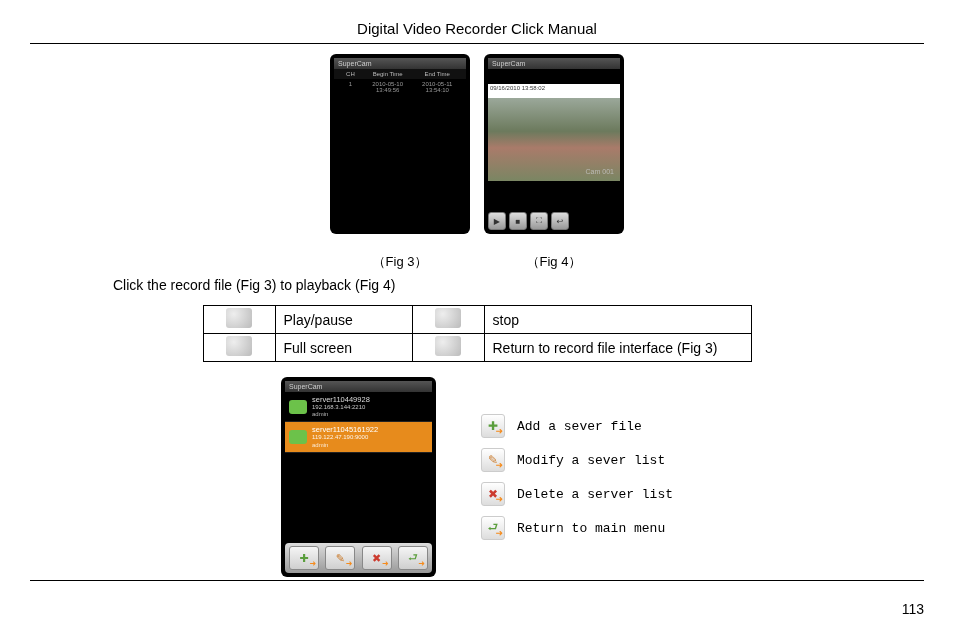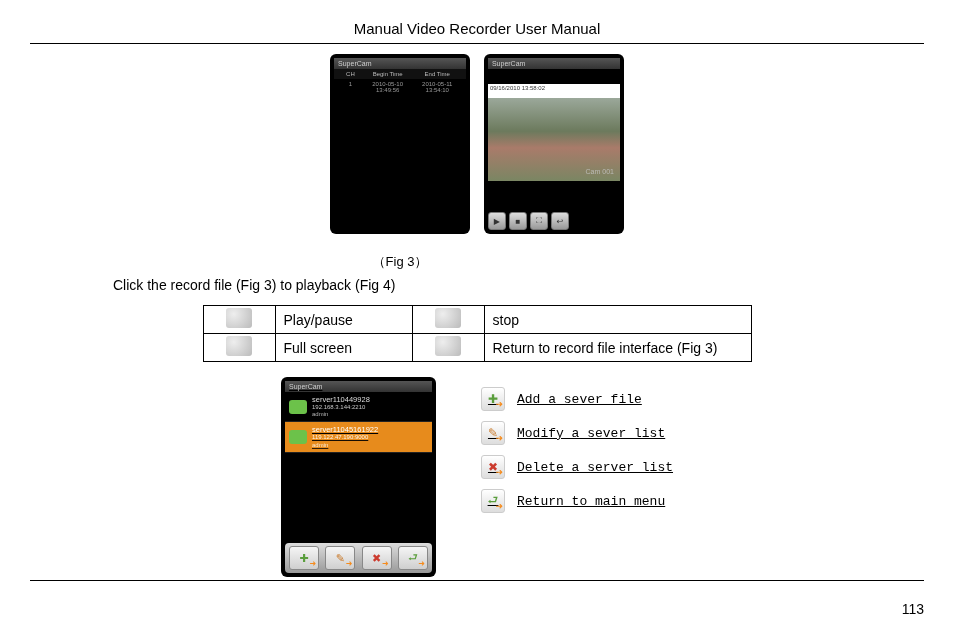--- a/index.html
+++ b/index.html
@@ -138,23 +138,23 @@
     background: radial-gradient(circle at 30% 30%, #eee, #bbb);
     border-radius: 3px;
     position:relative;
   }
   .txt-cell { width: 120px; }
   .txt-cell-wide { width: 250px; }
 
   .lower {
     display: flex;
     justify-content: center;
+    align-items: center;
     gap: 45px;
     margin-top: 5px;
-    text-decoration: underline;
   }
   .phone-server {
     width: 155px;
     height: 200px;
     background: #000;
     border-radius: 6px;
     padding: 4px;
     box-sizing: border-box;
     position: relative;
     overflow: hidden;
@@ -231,21 +231,21 @@
     width: calc(100% - 60px);
     text-align: right;
     padding-top: 20px;
     left: 30px;
   }
 </style>
 </head>
 <body>
 
 <div class="header">
-  <span>Manual Video Recorder User Manual</span>
+  <span>Digital Video Recorder Click Manual</span>
 </div>
 
 <div class="fig-row">
   <div class="phone">
     <div class="phone-frame">
       <div class="phone-titlebar">SuperCam</div>
       <div class="phone-subhead">
         <span style="flex:0.5">CH</span>
         <span>Begin Time</span>
         <span>End Time</span>
@@ -268,20 +268,21 @@
           <div class="pano-cam">Cam 001</div>
         </div>
       </div>
       <div class="player-controls">
         <div class="pc-btn">▶</div>
         <div class="pc-btn">■</div>
         <div class="pc-btn">⛶</div>
         <div class="pc-btn">↩</div>
       </div>
     </div>
+    <div class="fig-caption">（Fig 4）</div>
   </div>
 </div>
 
 <div class="instruction">Click the record file (Fig 3) to playback (Fig 4)</div>
 
 <table class="desc">
   <tbody>
       <tr>
     <td class="icon-cell"><span class="small-icon"></span></td>
     <td class="txt-cell">Play/pause</td>

